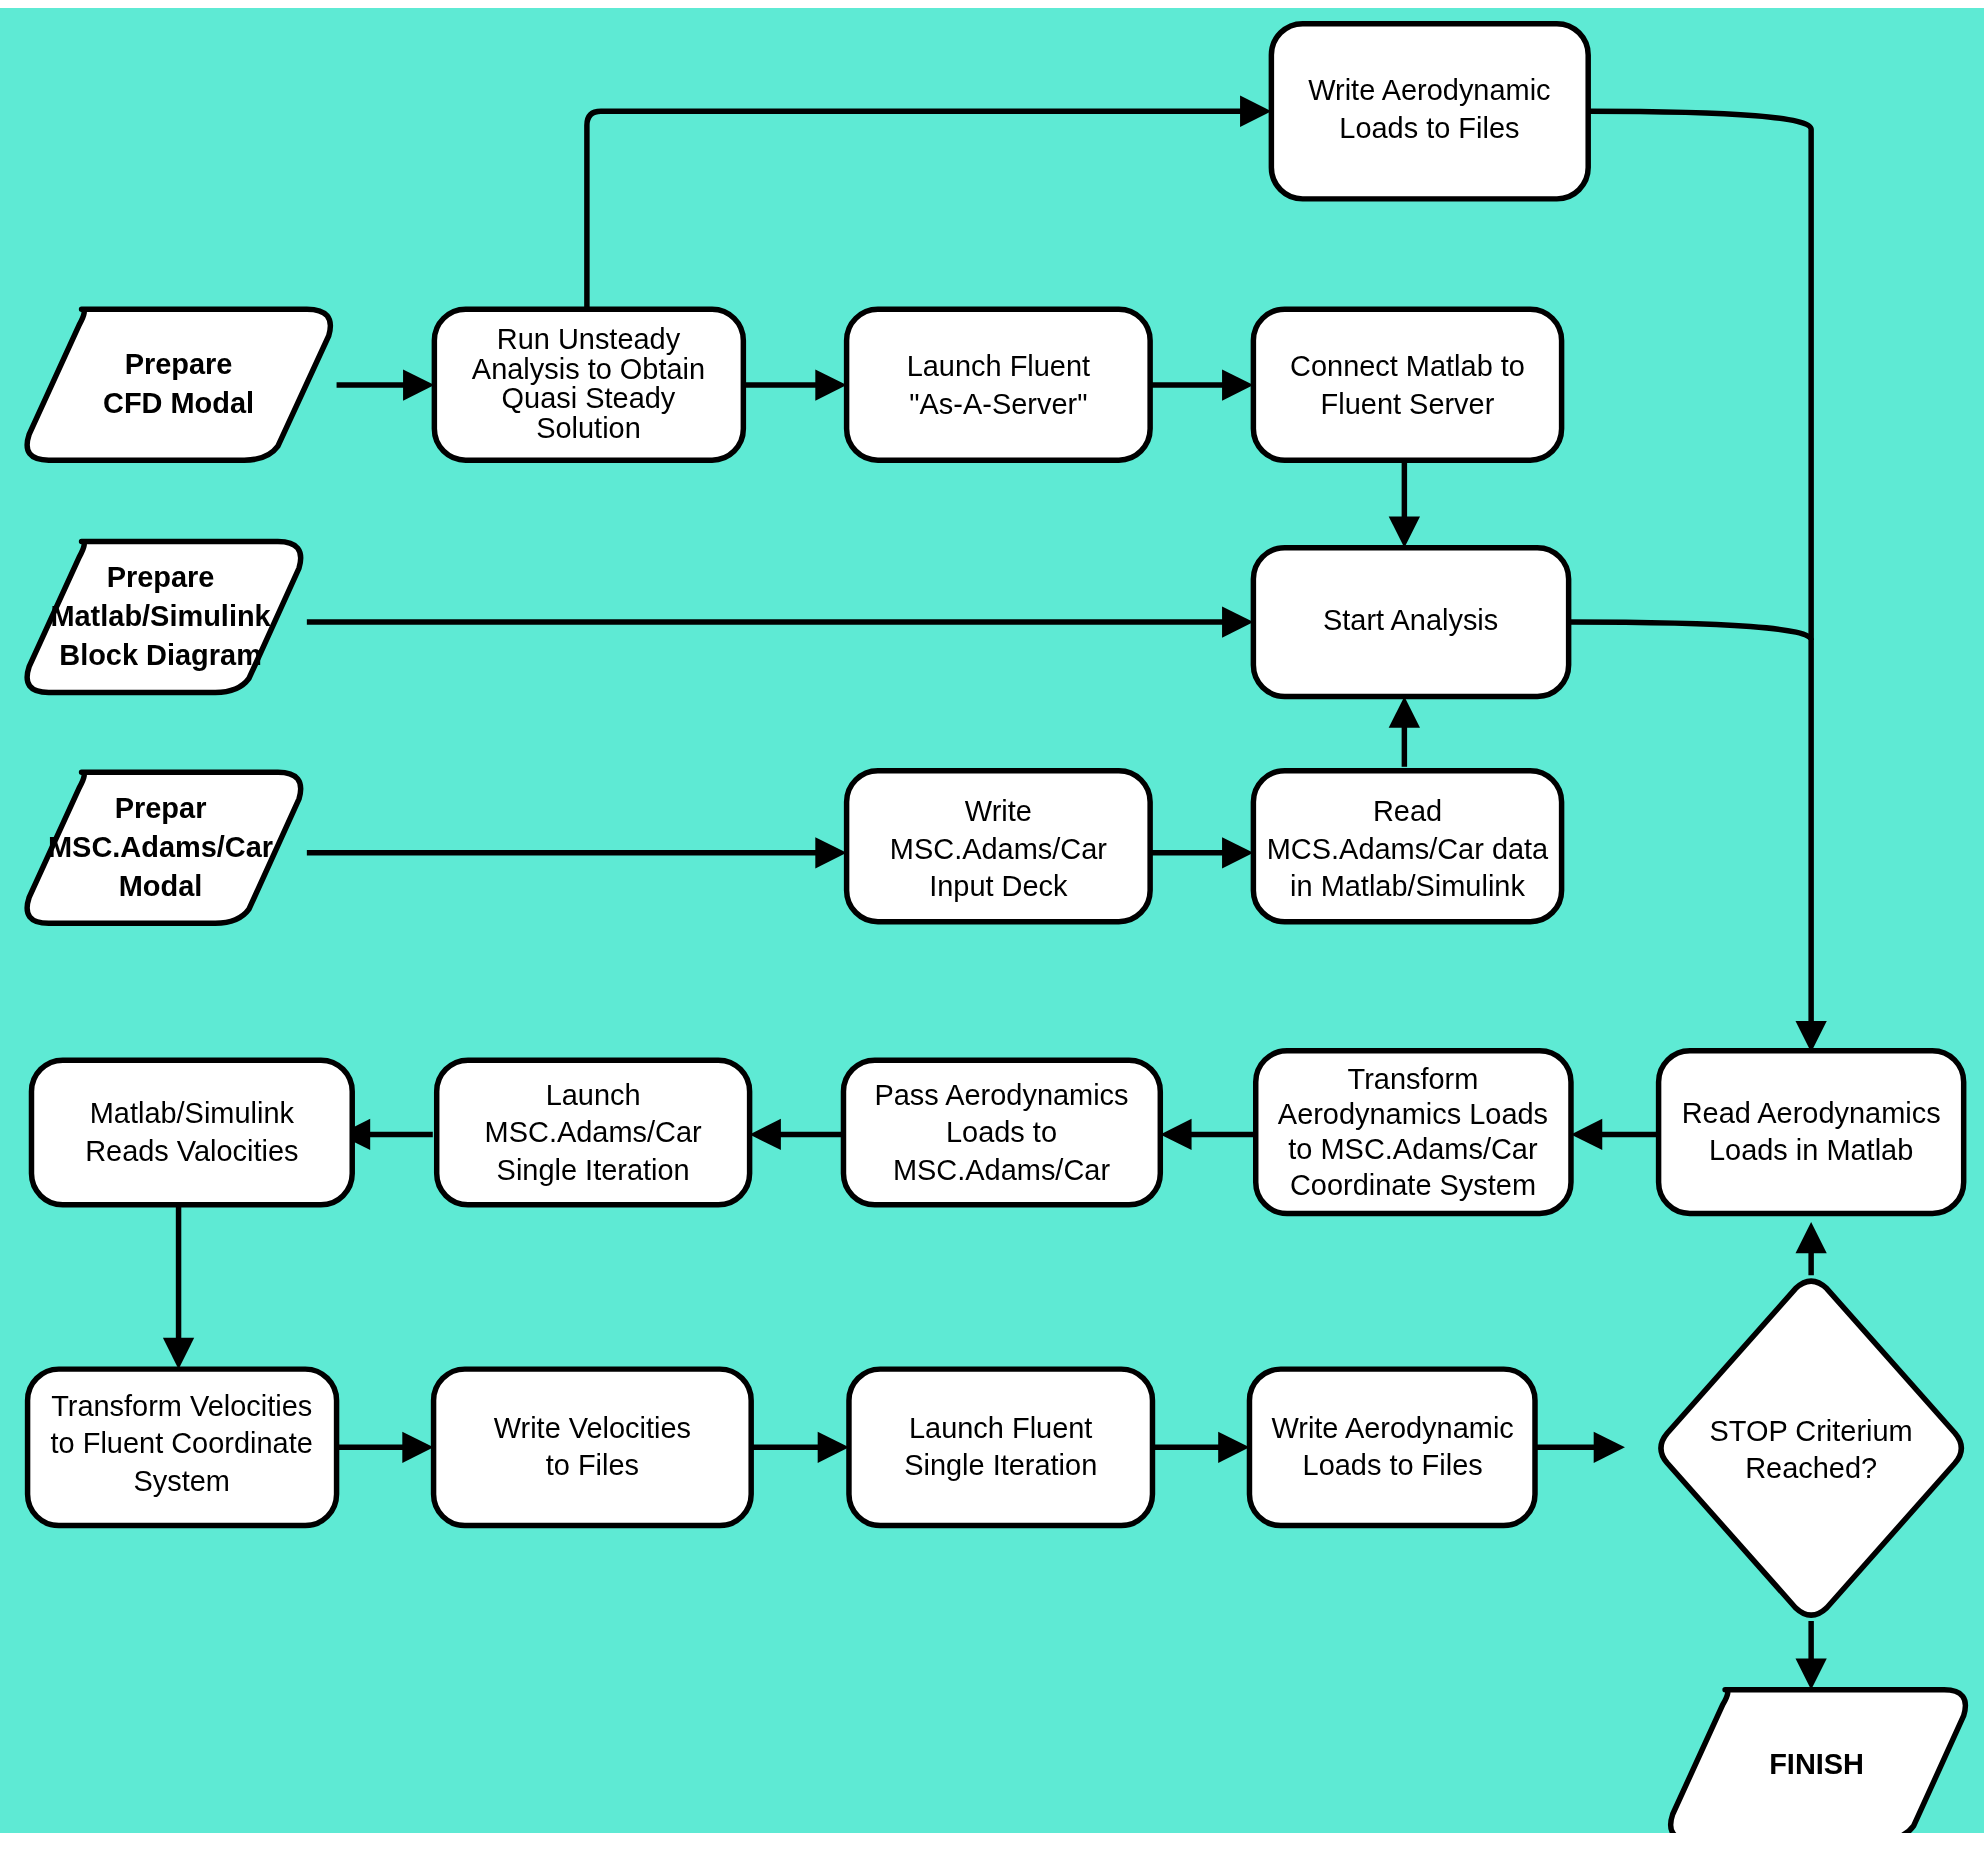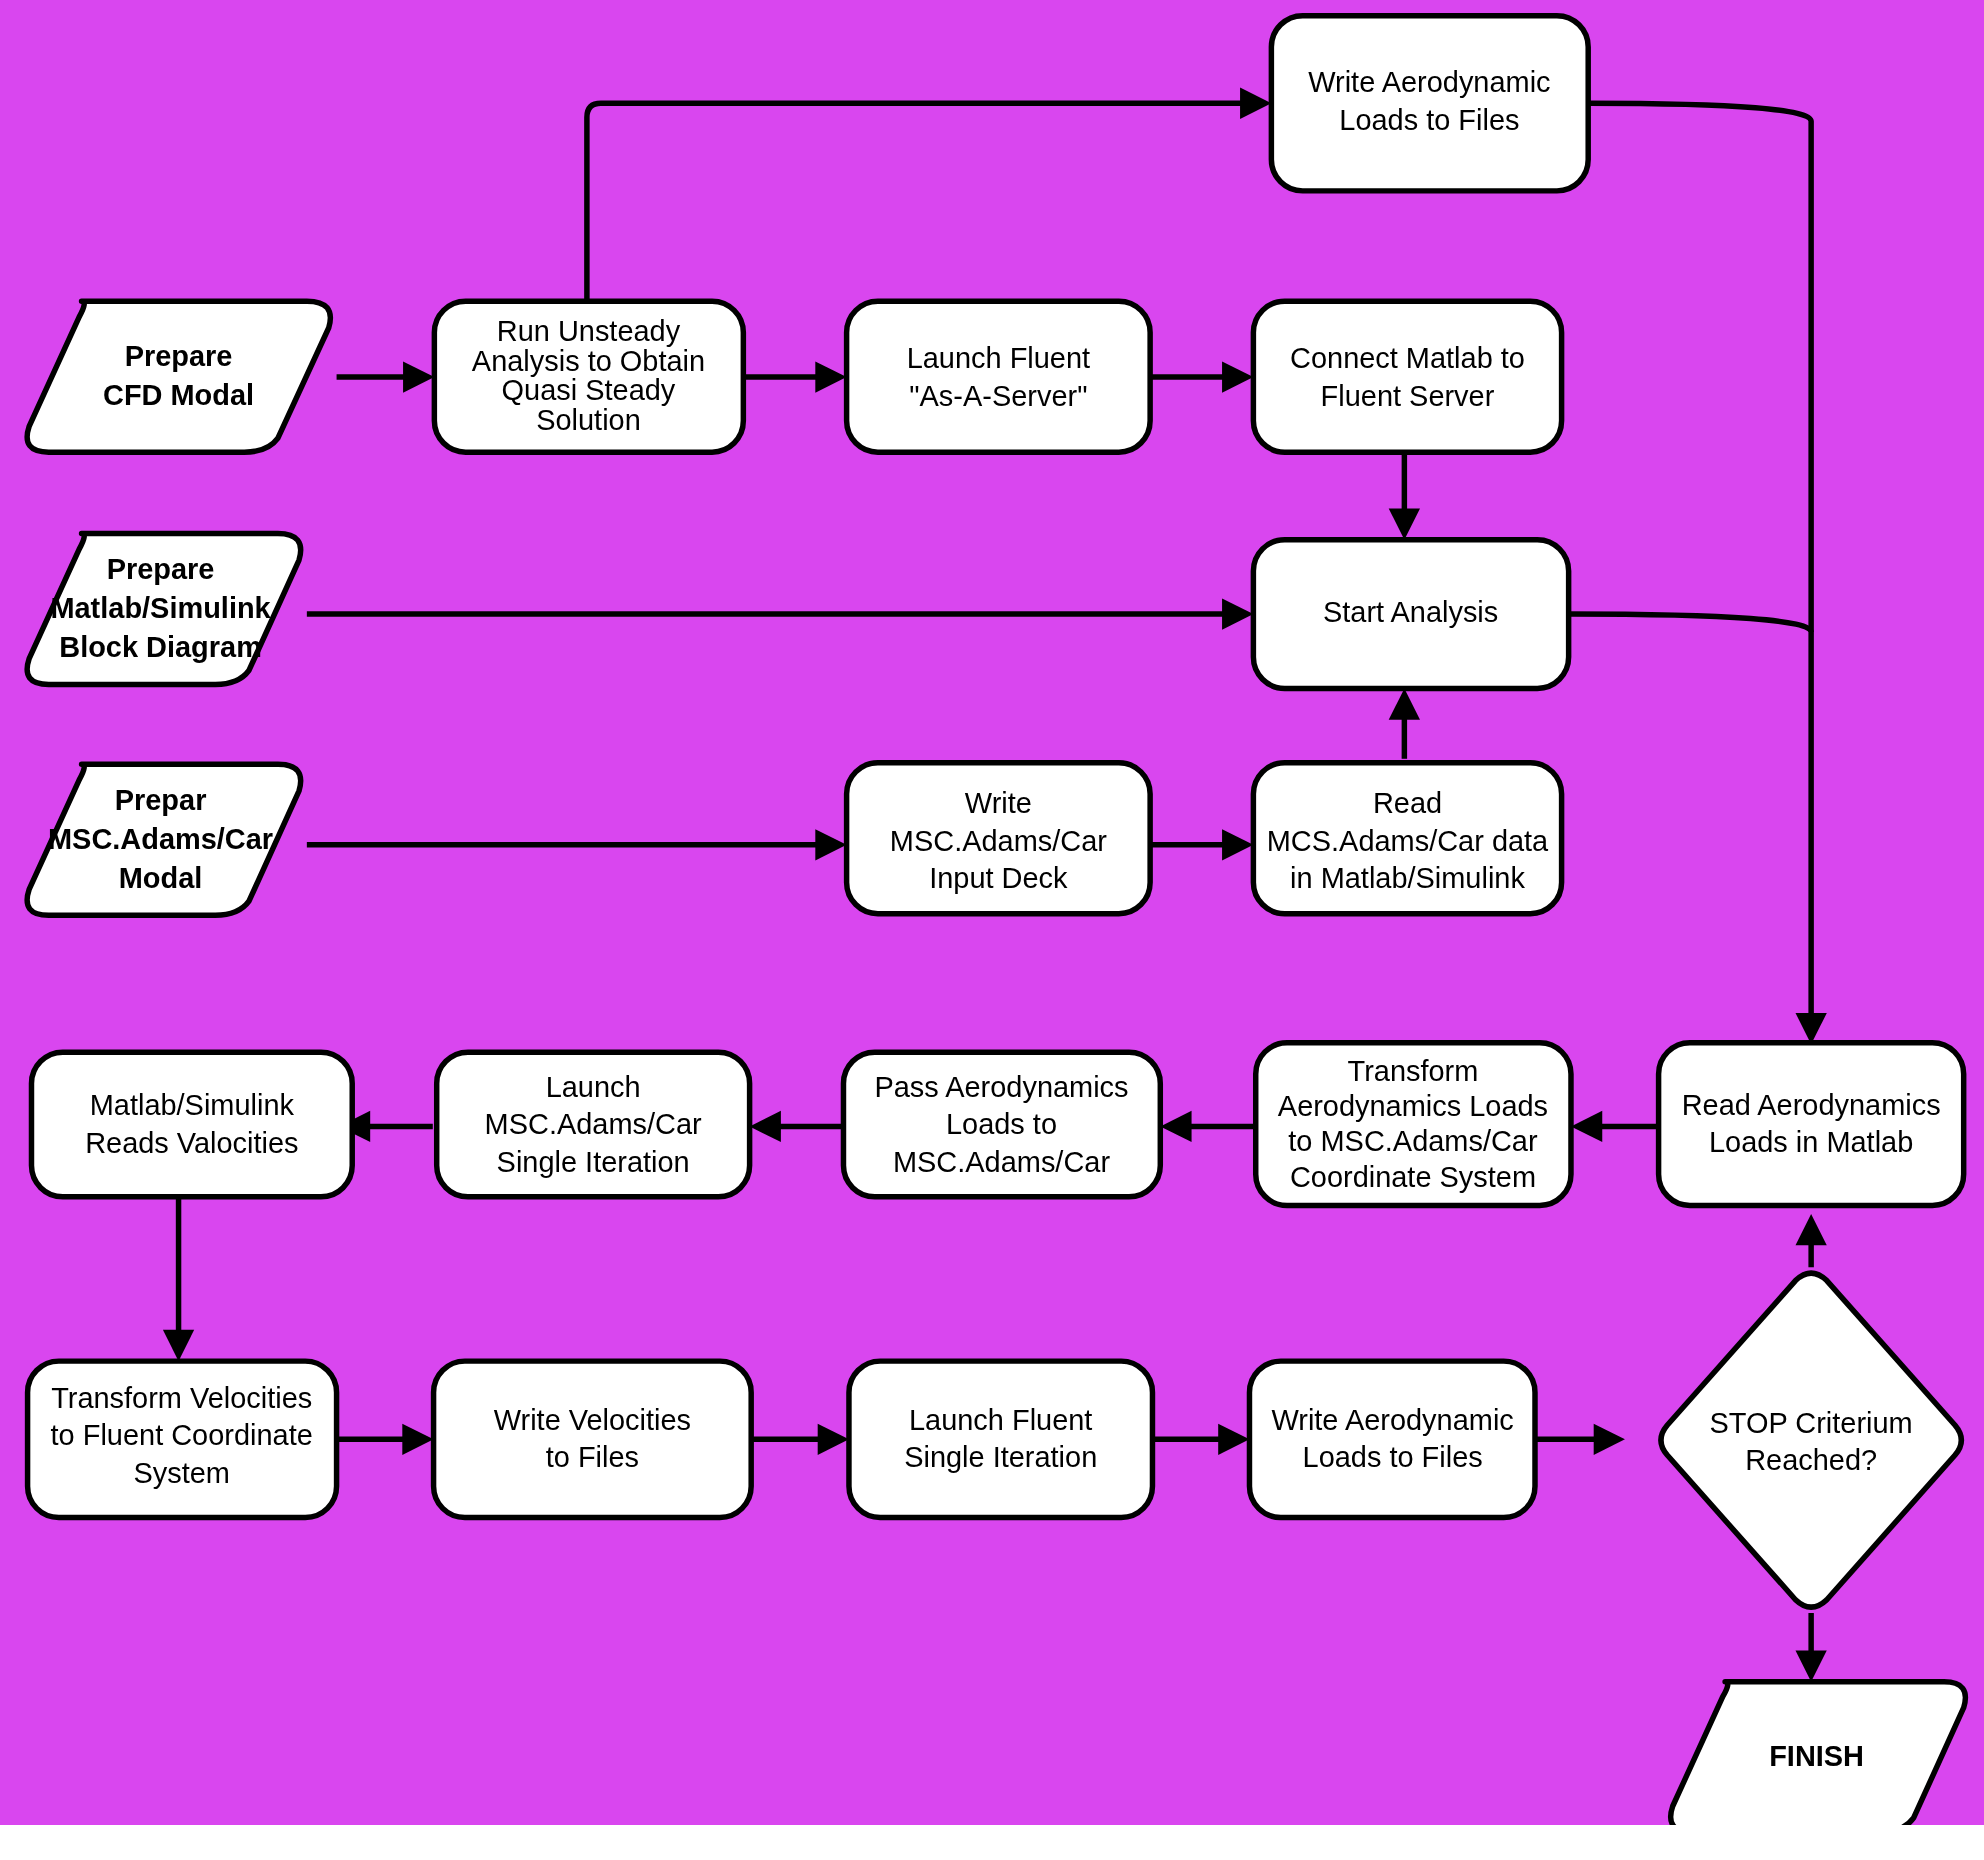--- a/index.html
+++ b/index.html
@@ -1,17 +1,17 @@
 <!DOCTYPE html>
 <html style="font-size:12.5px"><head>
 <meta charset="utf-8">
 <style>
   html,body{margin:0;padding:0;background:#ffffff;}
   body{font-family:"Liberation Sans", sans-serif;}
-  #canvas{position:relative;width:1985px;height:1825px;background:#d946ef;}
+  #canvas{position:relative;width:1985px;height:1825px;background:#5eead4;margin-top:8px;}
   svg{display:block;}
   .shape{fill:#ffffff;stroke:#000000;stroke-width:7;stroke-linejoin:round;}
   .conn{fill:none;stroke:#000000;stroke-width:7;stroke-linecap:butt;}
   .arrowhead{fill:#000000;stroke:none;}
   .lbl{font-family:"Liberation Sans", sans-serif;font-size:37px;fill:#000000;
        text-anchor:middle;dominant-baseline:middle;}
   .lbl.bold{font-weight:bold;}
 </style>
 </head>
 <body>

